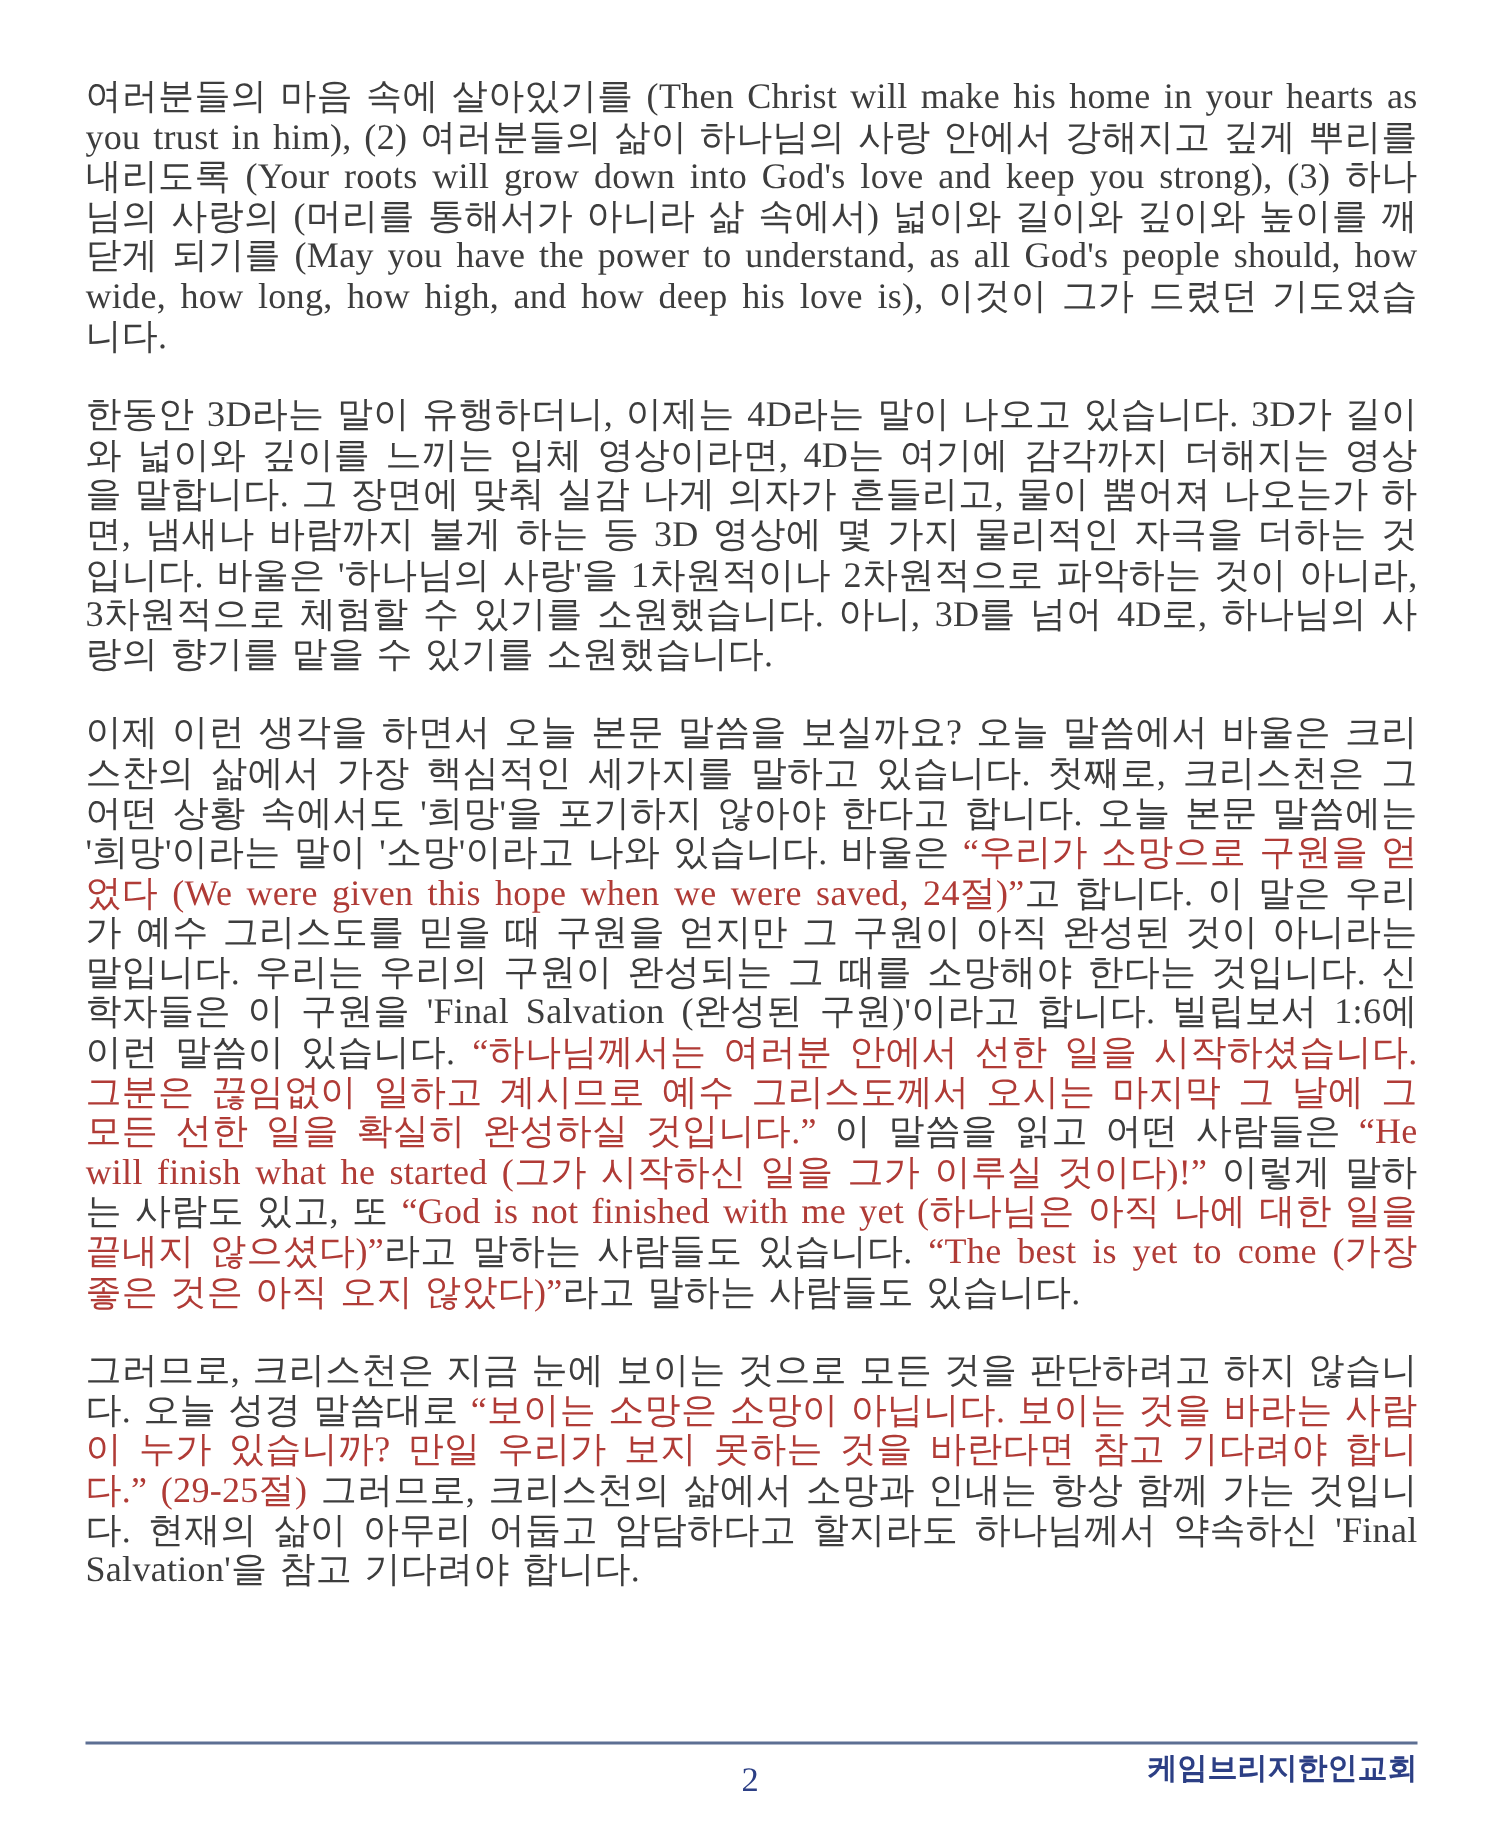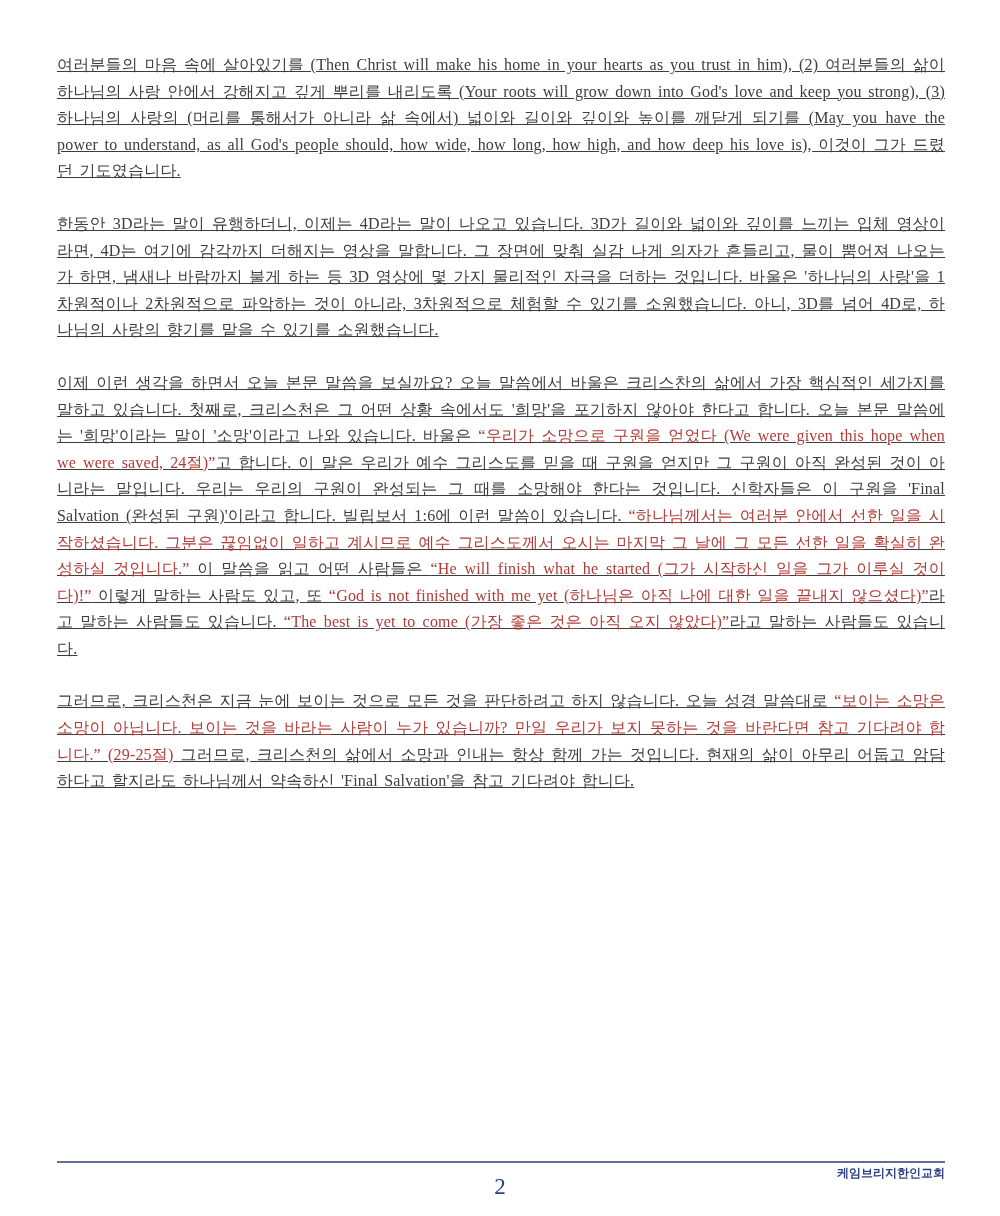--- a/index.html
+++ b/index.html
@@ -17,47 +17,46 @@
   .page {
     position: absolute;
     left: 57px;
     top: 52px;
     width: 888px;
     height: 1105px;
     overflow: hidden;
   }
   .content p {
     margin: 0 0 26px 0;
-    font-size: 16px;
+    font-size: 24px;
     line-height: 26.6px;
     text-align: justify;
     color: var(--body-color, #3d3d3d);
     letter-spacing: 0.2px;
     word-spacing: 2px;
-    text-decoration: underline;
   }
   .content p:last-child {
     margin-bottom: 0;
   }
   .seg-normal { color: var(--body-color, #3d3d3d); }
   .seg-red    { color: var(--emphasis-color, #b03b36); }
 
   .footer-rule {
     position: absolute;
     left: 57px;
     right: 55px;
     top: 1161px;
     border-top: 2px solid #5d6f93;
     height: 0;
   }
   .footer-church {
     position: absolute;
     right: 55px;
     top: 1165px;
-    font-size: 12px;
+    font-size: 20px;
     font-weight: bold;
     color: var(--footer-color, #2c3f85);
     font-family: "Liberation Serif", "DejaVu Serif", serif;
   }
   .footer-page-number {
     position: absolute;
     left: 0;
     width: 1000px;
     top: 1174px;
     text-align: center;

